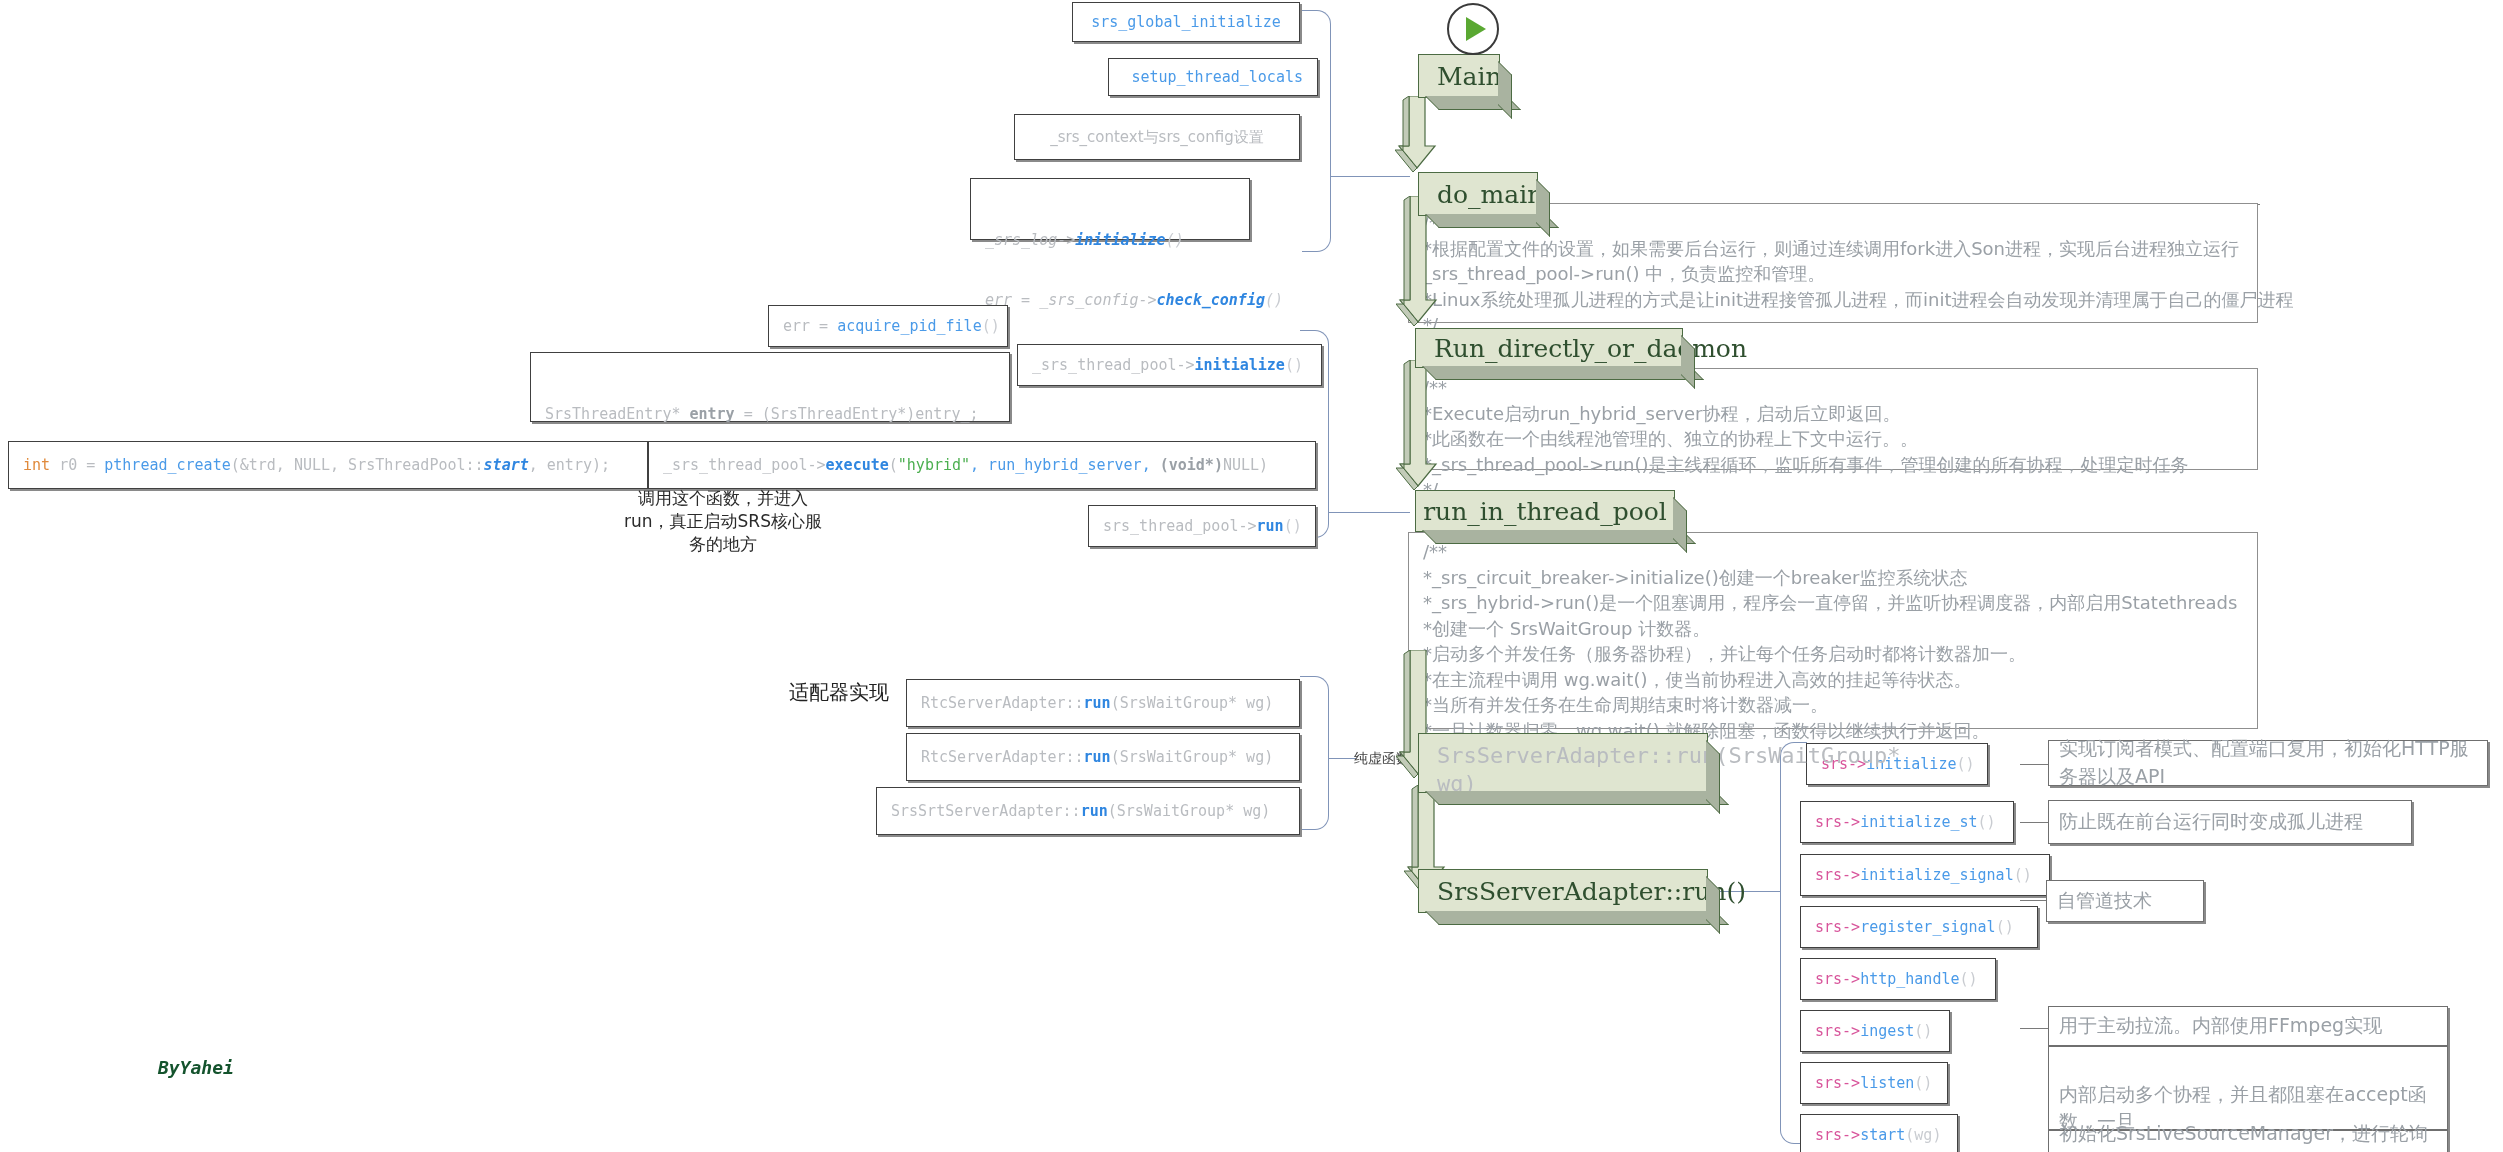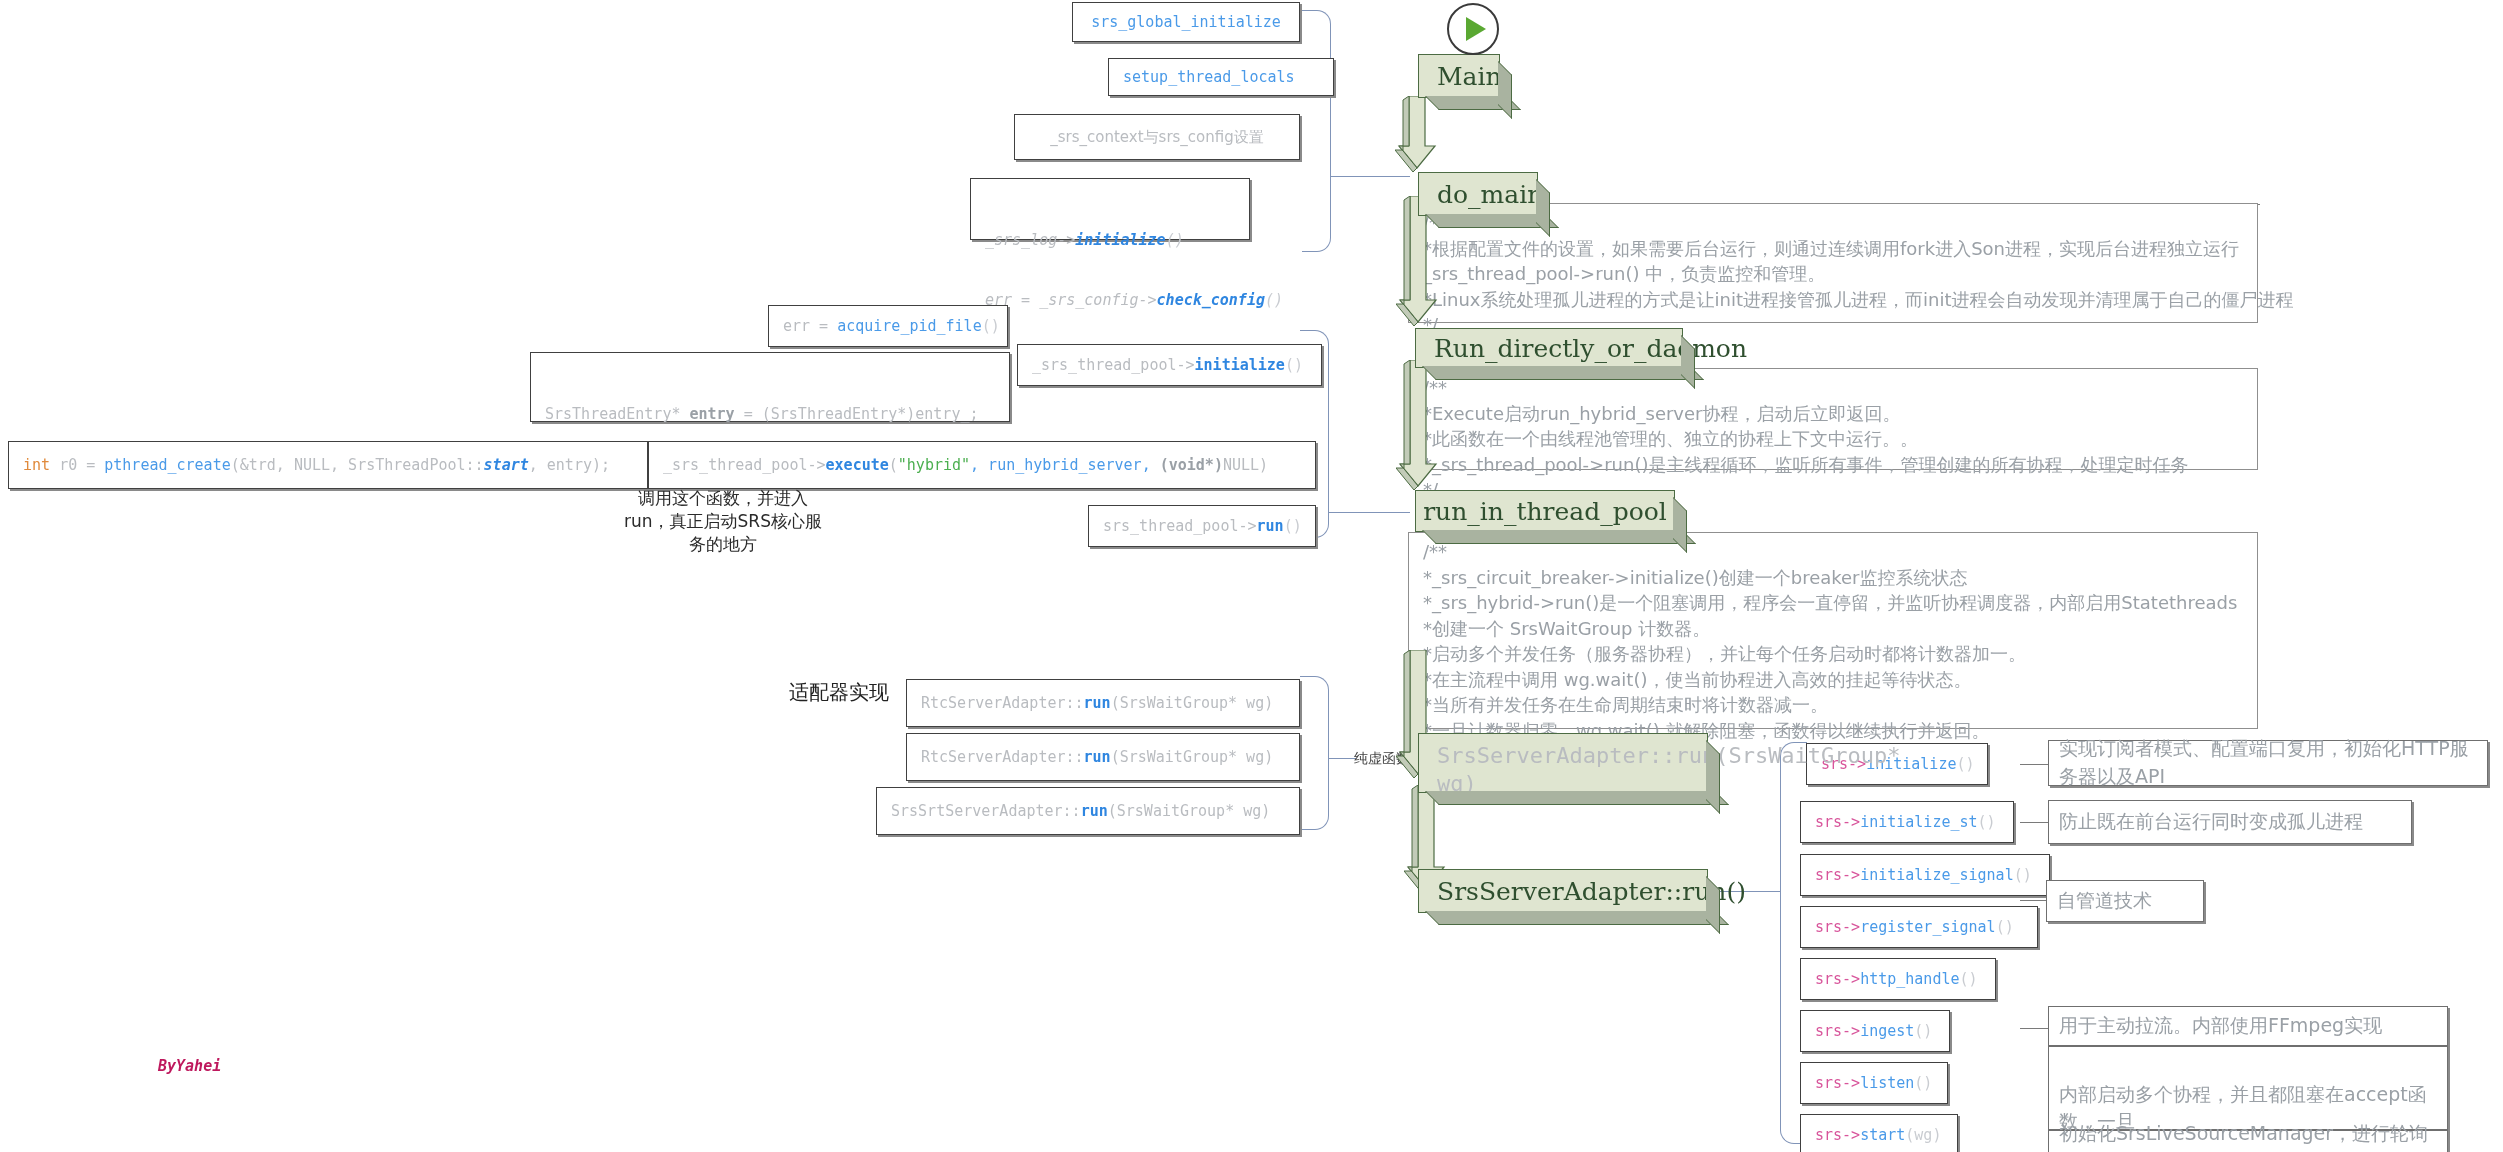--- a/index.html
+++ b/index.html
@@ -98,21 +98,21 @@
              border-bottom:12px solid transparent;margin-left:6px;}
 
   
   .slabel{position:absolute;font-family:"DejaVu Sans","Liberation Sans",sans-serif;
           font-size:14px;color:#444;white-space:nowrap;}
   .clabel{position:absolute;font-family:"DejaVu Sans","Liberation Sans",sans-serif;
           font-size:20px;color:#222;white-space:nowrap;}
   .ctr-note{position:absolute;text-align:center;font-family:"DejaVu Sans","Liberation Sans",sans-serif;
             font-size:17px;color:#2a2a2a;line-height:1.35;}
   .sig{position:absolute;font-family:"DejaVu Sans Mono","Liberation Mono",monospace;
-       font-style:italic;font-weight:bold;font-size:15px;color:#be185d;}
+       font-style:italic;font-weight:bold;font-size:18px;color:#14532d;}
 </style>
 </head>
 <body>
 
 <div class="stage">
 
   <div class="brace" style="left:1302px;top:10px;width:28px;height:240px;border-width:1px;"></div>
   <div class="ln-h" style="left:1330px;top:176px;width:80px;"></div>
 
   <div class="brace" style="left:1300px;top:330px;width:28px;height:206px;"></div>
@@ -220,21 +220,21 @@
   </div>
 
   <div class="gbox" style="left:1418px;top:869px;width:290px;height:44px;">
     <span>SrsServerAdapter::run()</span>
   </div>
 
   <div class="node" style="left:1072px;top:2px;width:228px;height:40px;justify-content:center;">
     <span class="fn">srs_global_initialize</span>
   </div>
 
-  <div class="node" style="left:1108px;top:58px;width:226px;height:38px;justify-content:flex-start;">
+  <div class="node" style="left:1108px;top:58px;width:210px;height:38px;justify-content:flex-end;">
     <span class="fn">setup_thread_locals</span>
   </div>
 
   <div class="node" style="left:1014px;top:114px;width:286px;height:46px;justify-content:center;">
     <span class="dim" style="font-family:'DejaVu Sans',sans-serif;">_srs_context与srs_config设置</span>
   </div>
 
   <div class="node multi" style="left:970px;top:178px;width:280px;height:62px;font-style:italic;">
     <span class="ln"><span class="dim">_srs_log-&gt;</span><span class="fnb">initialize</span><span class="paren">()</span></span>
     <span class="ln"><span class="dim">err = _srs_config-&gt;</span><span class="fnb">check_config</span><span class="paren">()</span></span>

